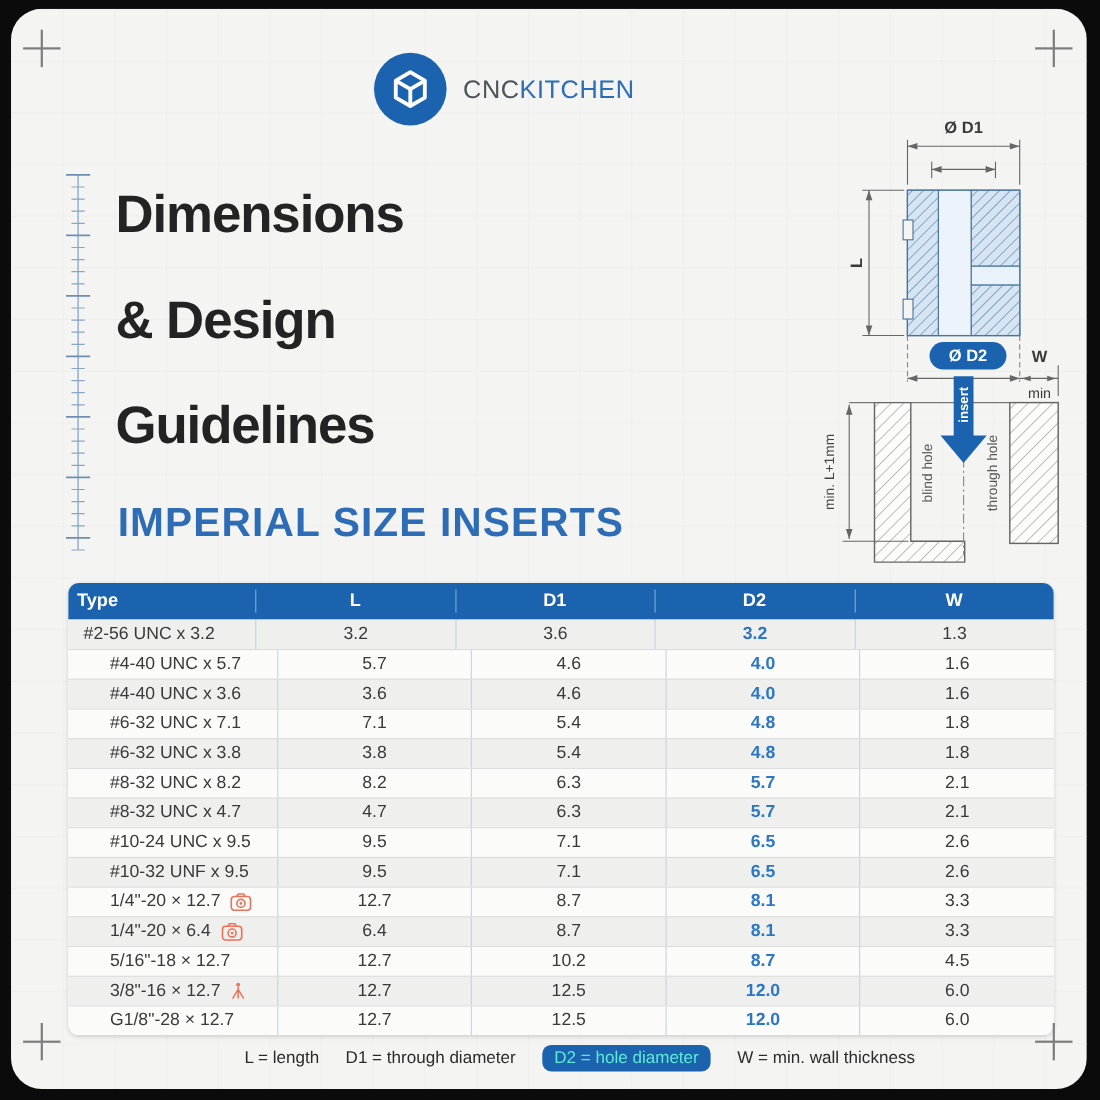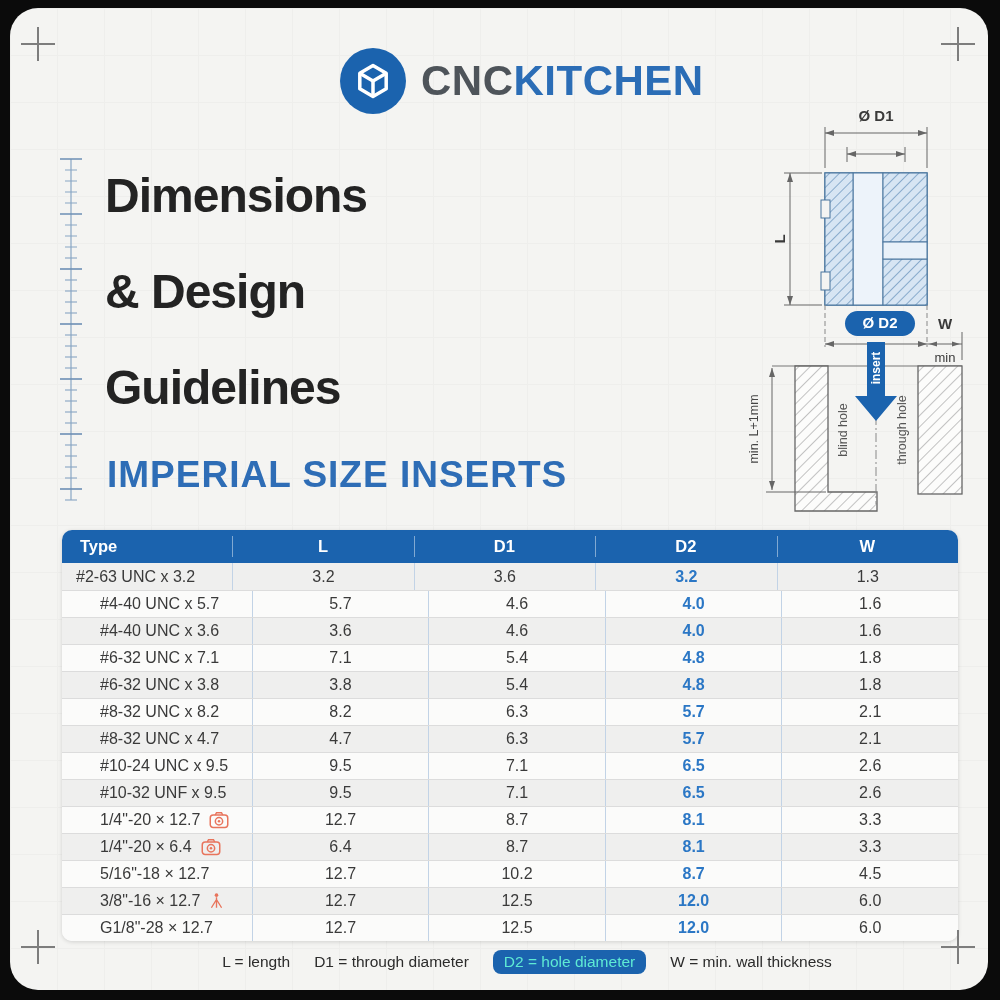--- a/index.html
+++ b/index.html
@@ -16,21 +16,21 @@
       linear-gradient(90deg,#eeeeec 1px, transparent 1px) 0 0/47px 47px,
       #f4f4f2;
   }
   
   .regmark{position:absolute;width:34px;height:34px;z-index:5;}
   .regmark::before{content:"";position:absolute;left:0;right:0;top:16px;height:2px;background:#7d7d7d;}
   .regmark::after{content:"";position:absolute;top:0;bottom:0;left:16px;width:2px;background:#7d7d7d;}
   
   .brand{position:absolute;left:330px;top:40px;display:flex;align-items:center;gap:15px;}
   .logo{width:66px;height:66px;border-radius:50%;background:#1b63ae;display:flex;align-items:center;justify-content:center;}
-  .wordmark{font-size:42px;font-weight:700;letter-spacing:.5px;white-space:nowrap;}
+  .wordmark{font-size:23px;font-weight:400;letter-spacing:.5px;white-space:nowrap;}
   .wm-cnc{color:#4e545a;}
   .wm-kitchen{color:#2b6db6;}
   
   .title{
     position:absolute;left:95px;top:140px;width:520px;
     font-size:48px;line-height:96px;font-weight:700;color:#232323;letter-spacing:-1px;
   }
   .subtitle{
     position:absolute;left:97px;top:446px;
     font-size:37px;font-weight:700;color:#2e6db6;letter-spacing:1px;white-space:nowrap;
@@ -40,21 +40,21 @@
   .drawing{position:absolute;left:700px;top:96px;}
   
   .tablebox{
     position:absolute;left:52px;top:522px;width:896px;
     background:#fdfdfc;border-radius:10px;overflow:hidden;
     box-shadow:0 1px 4px rgba(0,0,0,.15);
   }
   .thead{display:flex;height:33px;background:#1b63ae;align-items:center;position:relative;}
   .hcell{color:#ffffff;font-weight:700;font-size:16.5px;text-align:center;position:relative;height:100%;display:flex;align-items:center;justify-content:center;}
   .hcell:not(:first-child)::before{content:"";position:absolute;left:0;top:18%;height:64%;width:1px;background:rgba(255,255,255,.45);}
-  .ctypeh{justify-content:flex-start;padding-left:18px;box-sizing:border-box;}
+  .ctypeh{justify-content:flex-start;padding-left:8px;box-sizing:border-box;}
   .w-type{width:19%;}
   .w-num{width:20.25%;}
   .trow{display:flex;height:27px;align-items:stretch;box-sizing:border-box;}
   .trow:nth-child(odd){background:#efefee;}
   .trow:nth-child(even){background:#fbfbfa;}
   .trow + .trow{border-top:1px solid #dcdcdc;padding-left:24px;}
   .cell{display:flex;align-items:center;justify-content:center;font-size:16px;color:#3a3a3a;box-sizing:border-box;}
   .cell:not(:first-child){border-left:1px solid #c2d3e6;}
   .ctype{justify-content:flex-start;padding-left:14px;gap:9px;}
   .d2val{color:#2b77c5;font-weight:600;}
@@ -213,21 +213,21 @@
     <div class="thead">
       <div class="hcell ctypeh w-type">Type</div>
       <div class="hcell w-num">L</div>
       <div class="hcell w-num">D1</div>
       <div class="hcell w-num">D2</div>
       <div class="hcell w-num">W</div>
     </div>
     <div>
         <div class="trow">
           <div class="cell ctype w-type">
-            <span>#2-63 UNC x 3.2</span>
+            <span>#2-56 UNC x 3.2</span>
           </div>
           <div class="cell cnum w-num">3.2</div>
           <div class="cell cnum w-num">3.6</div>
           <div class="cell cnum w-num d2val">3.2</div>
           <div class="cell cnum w-num">1.3</div>
         </div>
         <div class="trow">
           <div class="cell ctype w-type">
             <span>#4-40 UNC x 5.7</span>
           </div>

